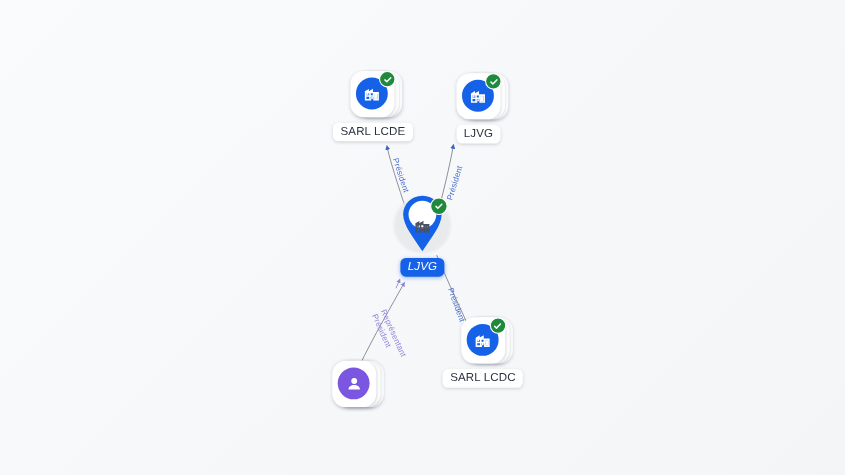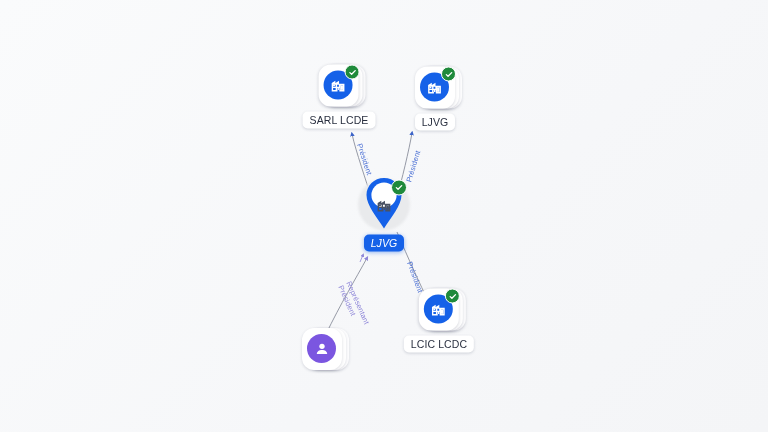--- a/index.html
+++ b/index.html
@@ -299,21 +299,21 @@
             <rect x="5" y="11.5" width="2.6" height="2.2"></rect>
             <rect x="15.6" y="12.6" width="3.3" height="6.3"></rect>
           </svg>
         </div>
         <div class="check-badge">
           <svg width="8" height="8" viewBox="0 0 12 12">
             <path d="M2 6.2 L4.6 8.7 L10 3.2" stroke="#ffffff" stroke-width="2" fill="none" stroke-linecap="round" stroke-linejoin="round"></path>
           </svg>
         </div>
       </div>
-      <div class="node-label">LCIC LCDC</div>
+      <div class="node-label">SARL LCDC</div>
     </div>
   </div>
 
   <div class="node" style="left:322px; top:349px;">
     <div class="node-inner">
       <div class="card-stack">
         <div class="card c3"></div>
         <div class="card c2"></div>
         <div class="card c1"></div>
         <div class="circle-badge circle-person">

